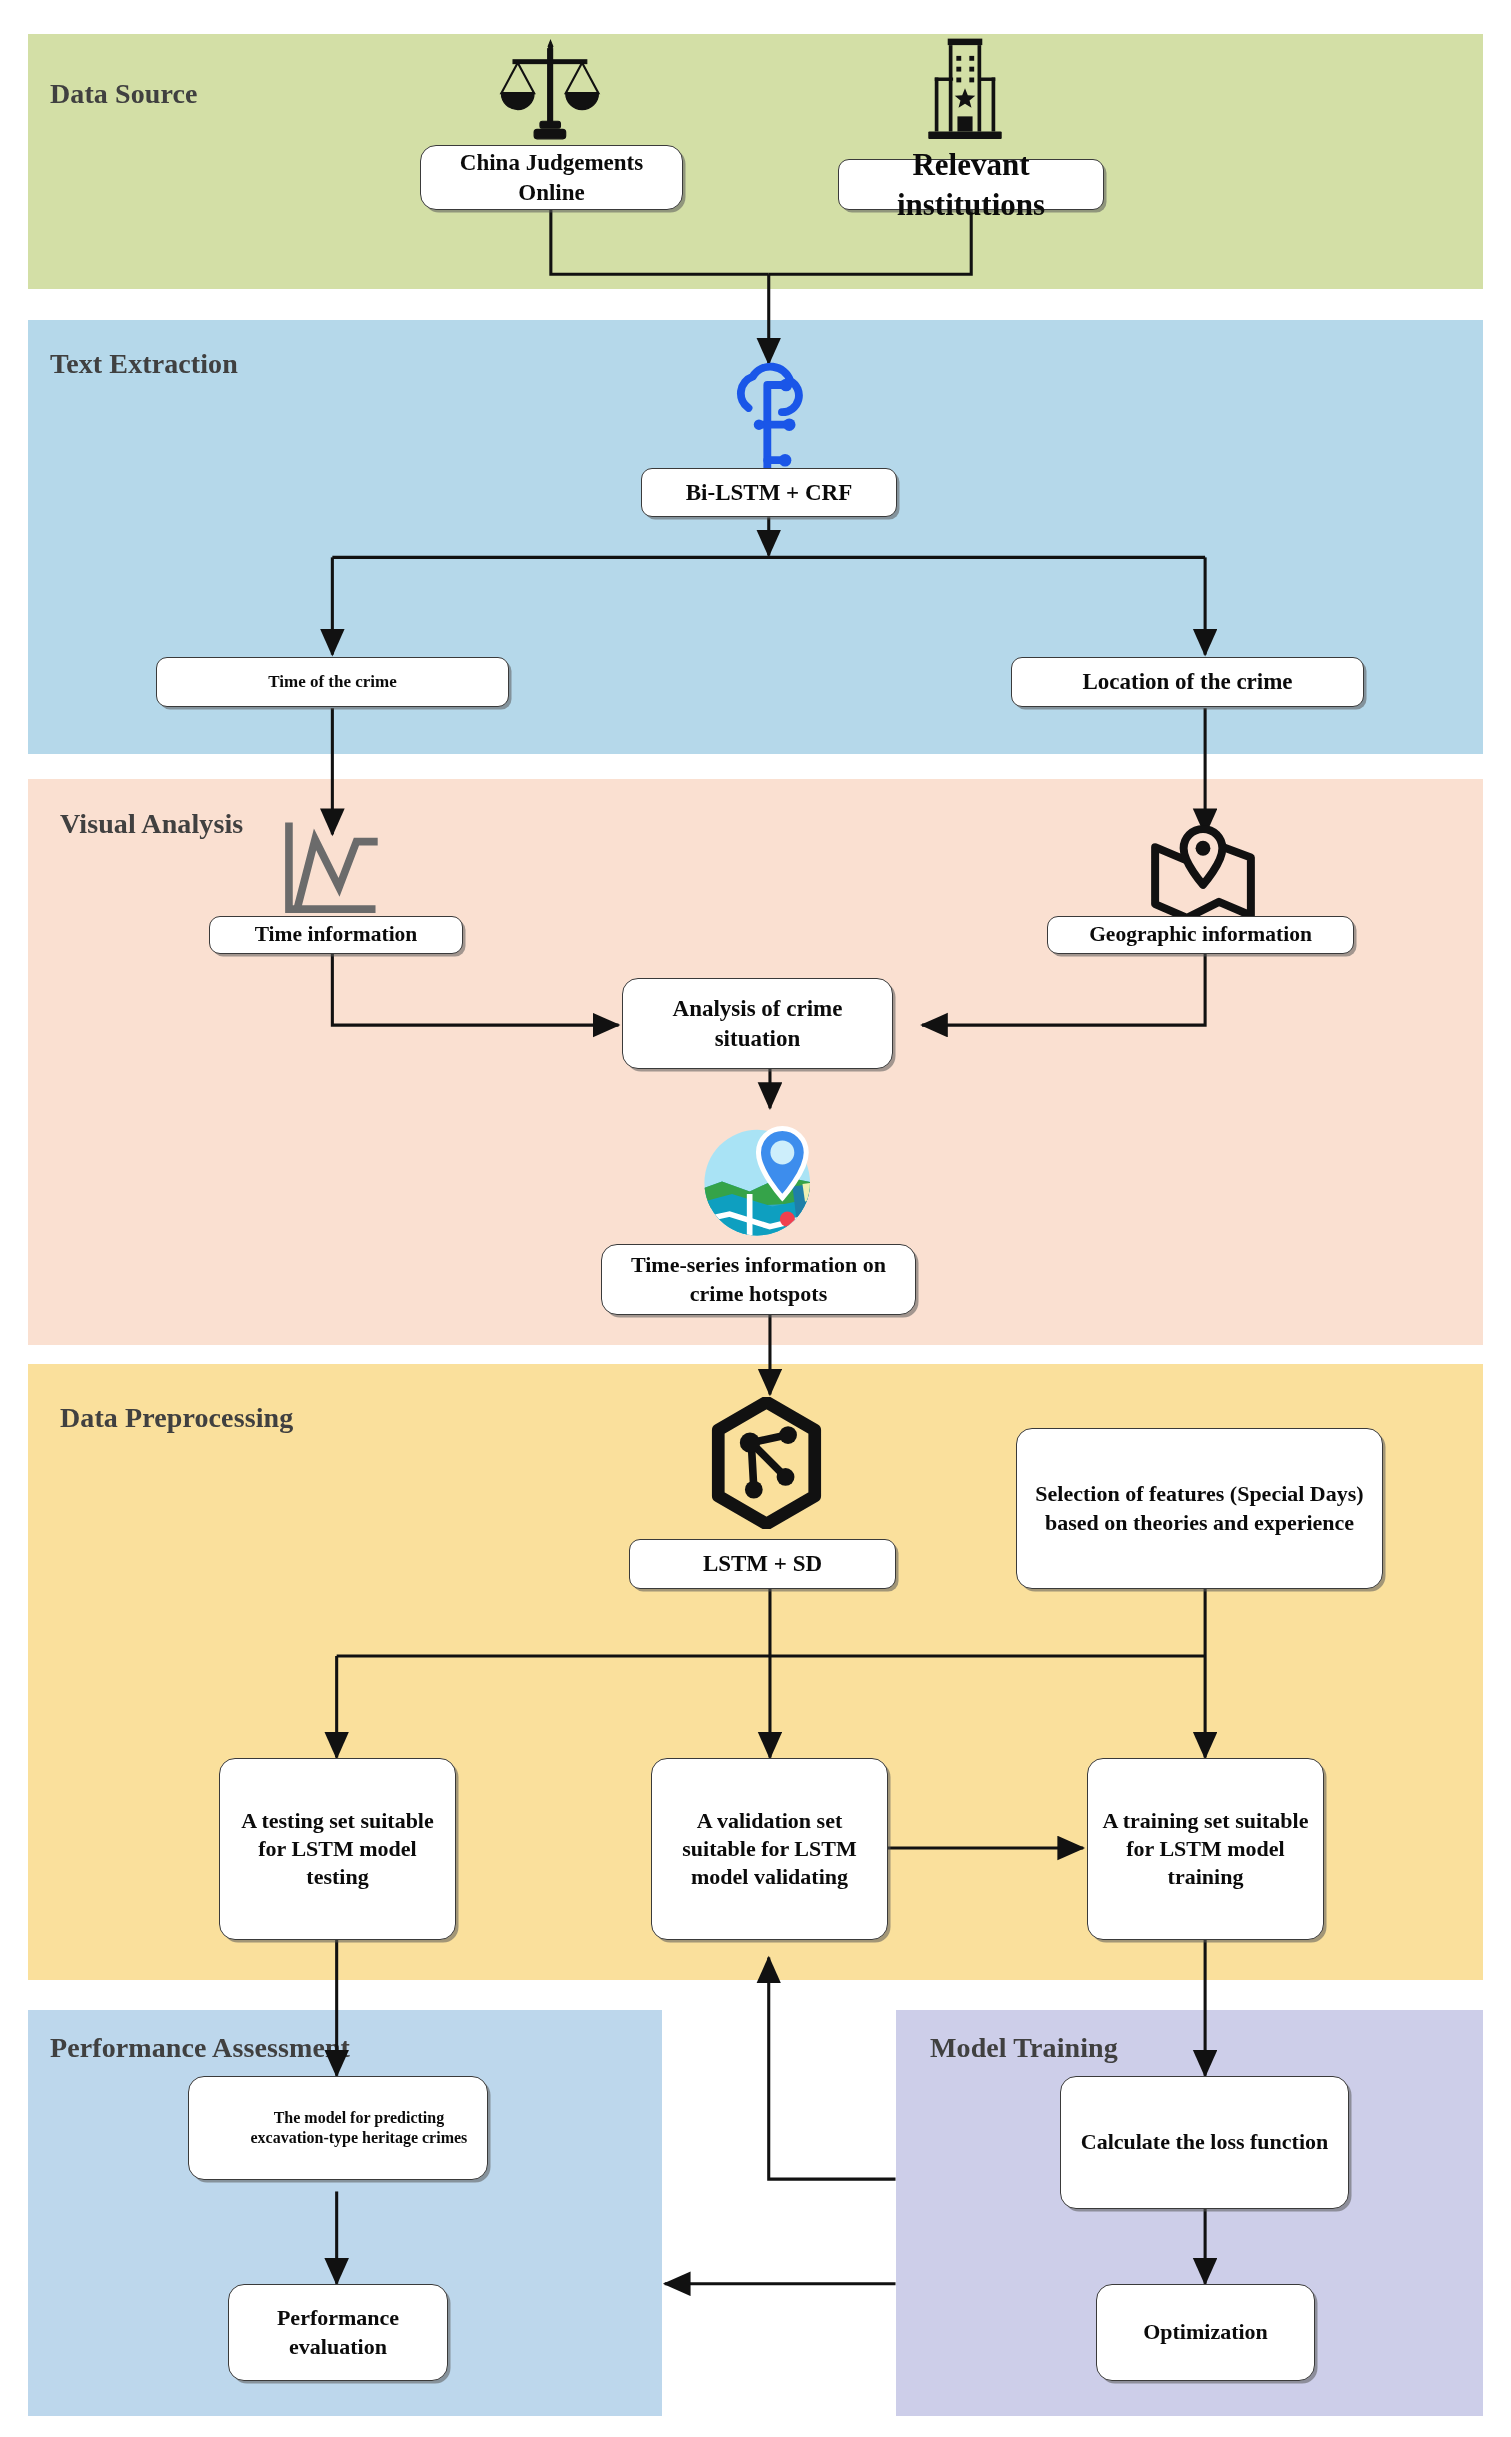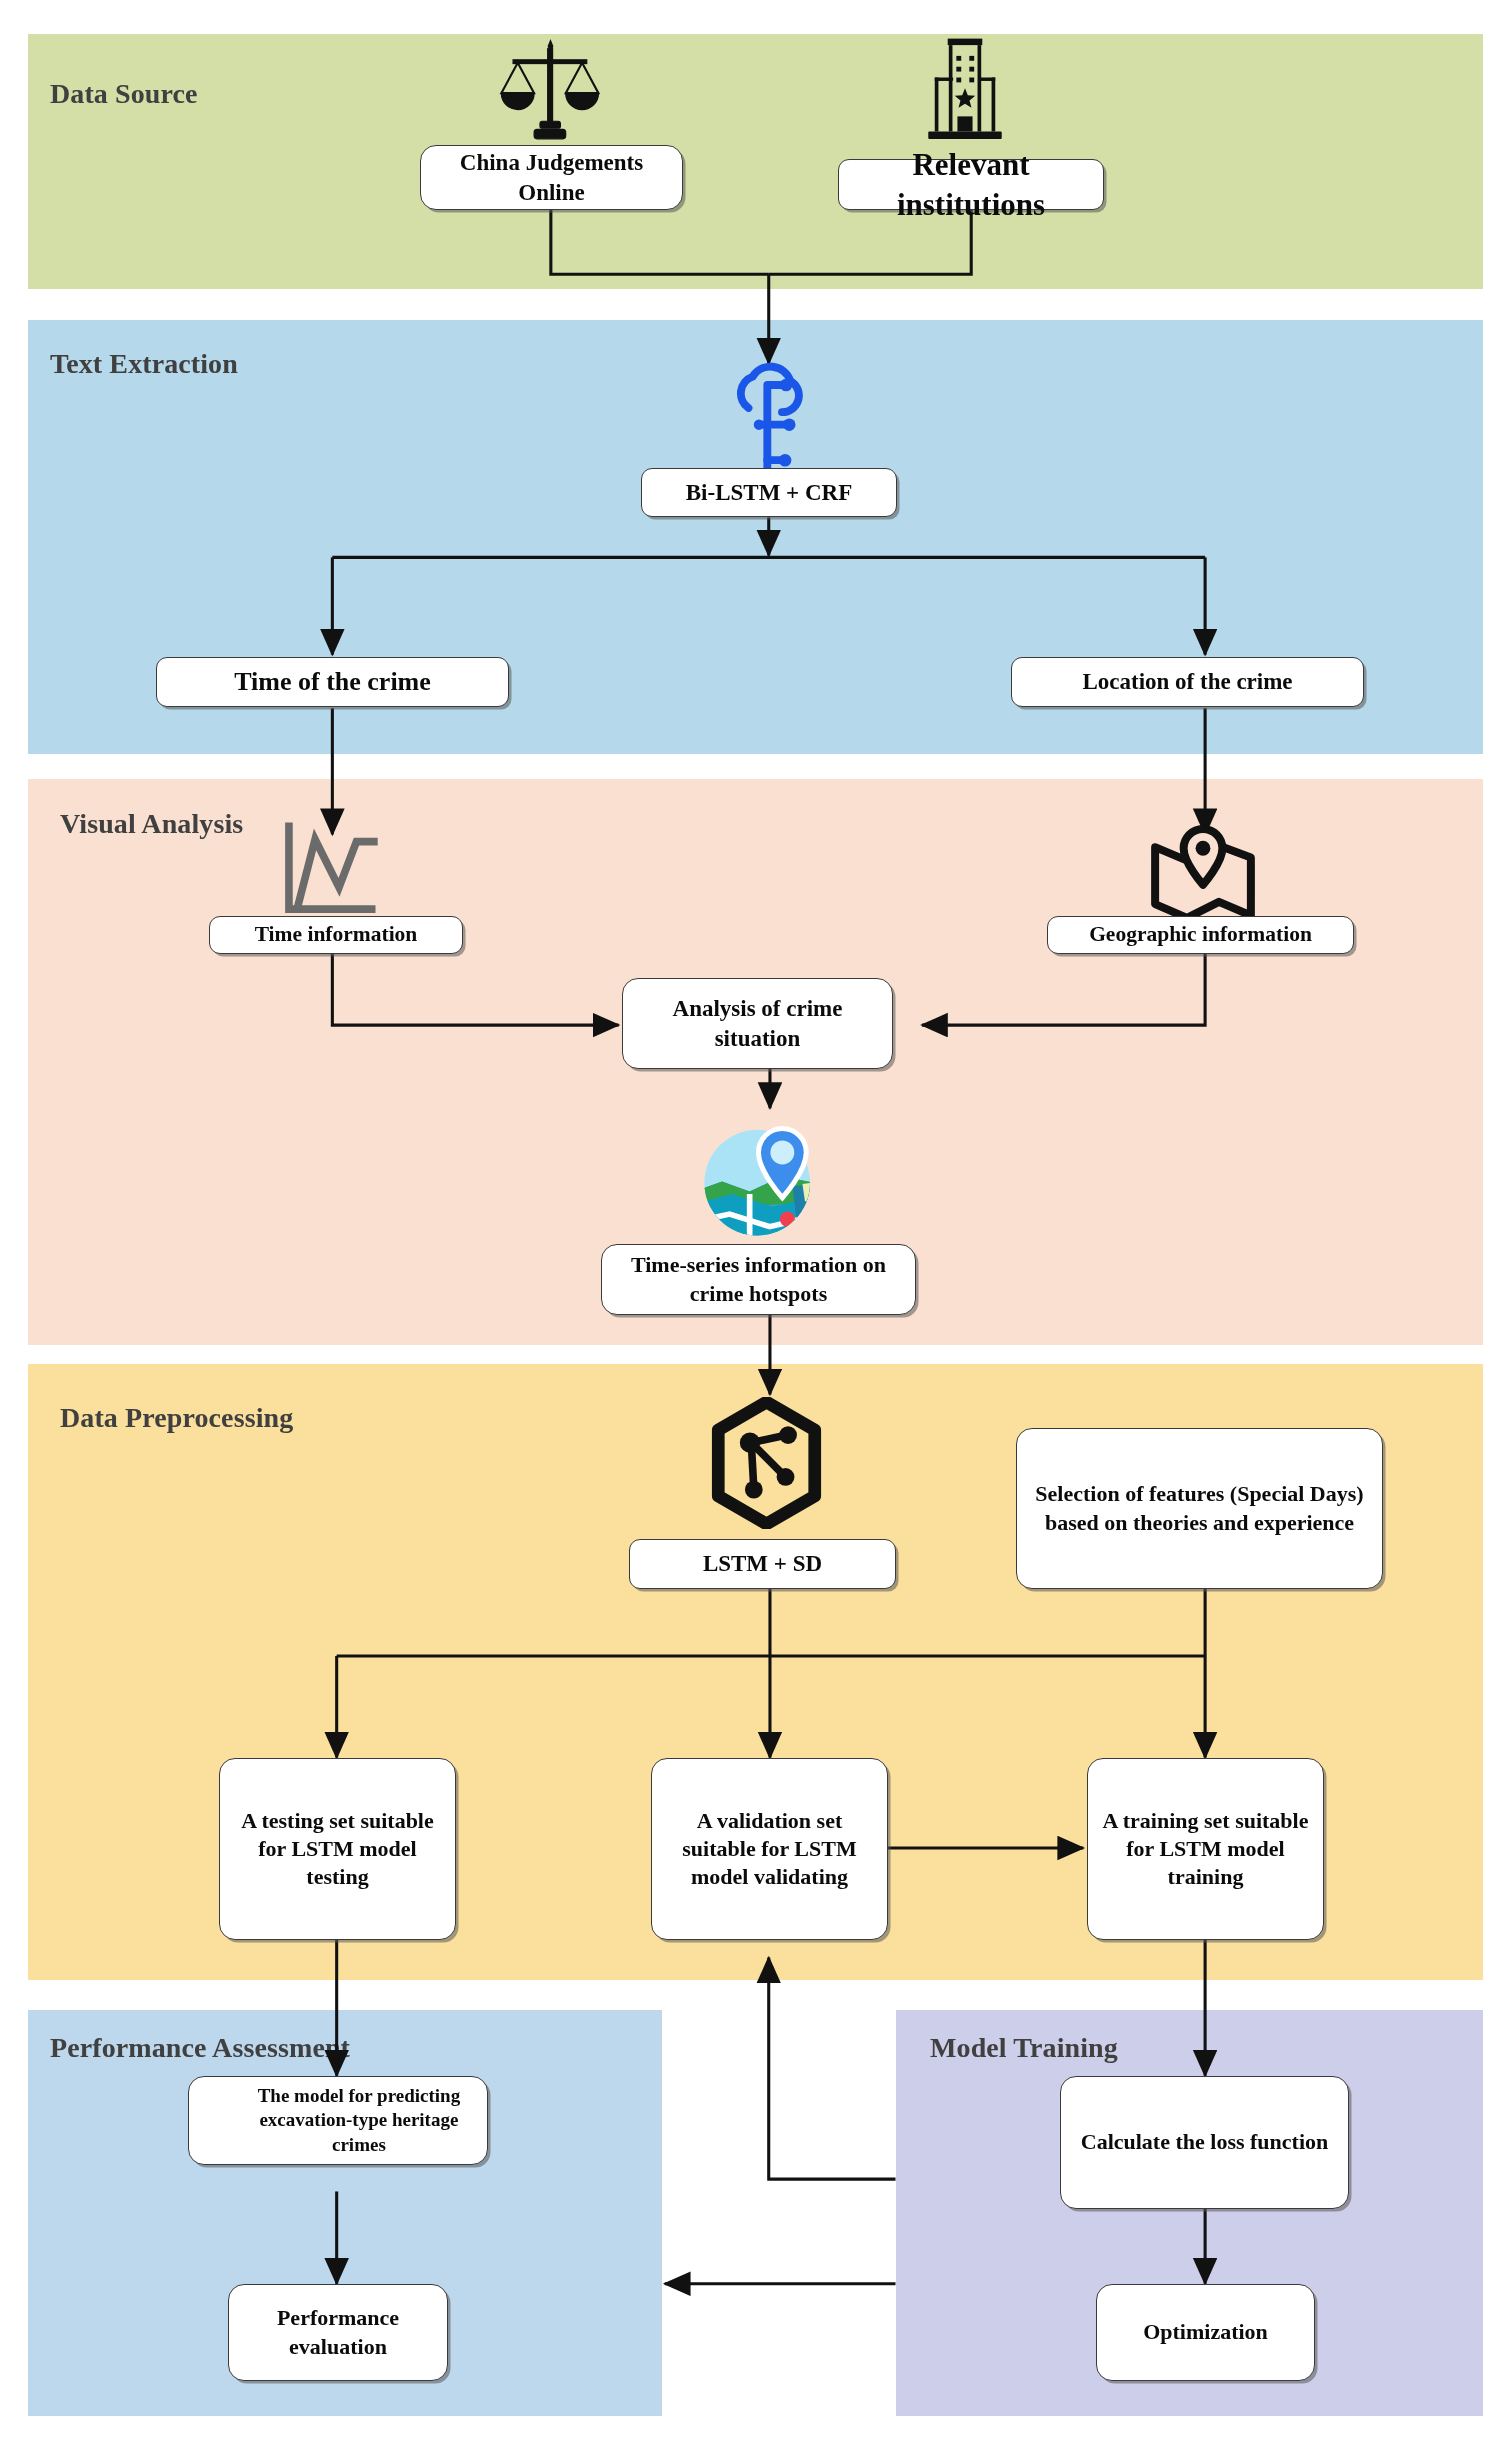--- a/index.html
+++ b/index.html
@@ -207,21 +207,21 @@
       </g>
     </svg>
   </div>
 
   <div class="node" style="left:420px;top:145px;width:263px;height:65px;font-size:23px;">China Judgements Online</div>
 
   <div class="node small" style="left:838px;top:159px;width:266px;height:51px;font-size:31px;">Relevant institutions</div>
 
   <div class="node small" style="left:641px;top:468px;width:256px;height:49px;font-size:23px;">Bi-LSTM + CRF</div>
 
-  <div class="node small" style="left:156px;top:657px;width:353px;height:50px;font-size:26px;">Time of the crime</div>
+  <div class="node small" style="left:156px;top:657px;width:353px;height:50px;font-size:17px;">Time of the crime</div>
 
   <div class="node small" style="left:1011px;top:657px;width:353px;height:50px;font-size:23px;">Location of the crime</div>
 
   <div class="node small" style="left:209px;top:916px;width:254px;height:38px;font-size:21.5px;">Time information</div>
 
   <div class="node small" style="left:1047px;top:916px;width:307px;height:38px;font-size:21.5px;">Geographic information</div>
 
   <div class="node" style="left:622px;top:978px;width:271px;height:91px;font-size:23px;">Analysis of crime situation</div>
 
   <div class="node" style="left:601px;top:1244px;width:315px;height:71px;font-size:22px;">Time-series information on crime hotspots</div>
@@ -229,21 +229,21 @@
   <div class="node small" style="left:629px;top:1539px;width:267px;height:50px;font-size:23px;">LSTM + SD</div>
 
   <div class="node" style="left:1016px;top:1428px;width:367px;height:161px;font-size:22px;">Selection of features (Special Days) based on theories and experience</div>
 
   <div class="node" style="left:219px;top:1758px;width:237px;height:182px;font-size:22px;">A testing set suitable for LSTM model testing</div>
 
   <div class="node" style="left:651px;top:1758px;width:237px;height:182px;font-size:22px;">A validation set suitable for LSTM model validating</div>
 
   <div class="node" style="left:1087px;top:1758px;width:237px;height:182px;font-size:22px;">A training set suitable for LSTM model training</div>
 
-  <div class="node" style="left:188px;top:2076px;width:300px;height:89px;font-size:19px;padding-left:48px;">The model for predicting excavation-type heritage crimes</div>
+  <div class="node" style="left:188px;top:2076px;width:300px;height:104px;font-size:16px;padding-left:48px;">The model for predicting excavation-type heritage crimes</div>
 
   <div class="node" style="left:228px;top:2284px;width:220px;height:97px;font-size:22px;">Performance evaluation</div>
 
   <div class="node" style="left:1060px;top:2076px;width:289px;height:133px;font-size:22px;">Calculate the loss function</div>
 
   <div class="node" style="left:1096px;top:2284px;width:219px;height:97px;font-size:22px;">Optimization</div>
 
 </div>
 
 

